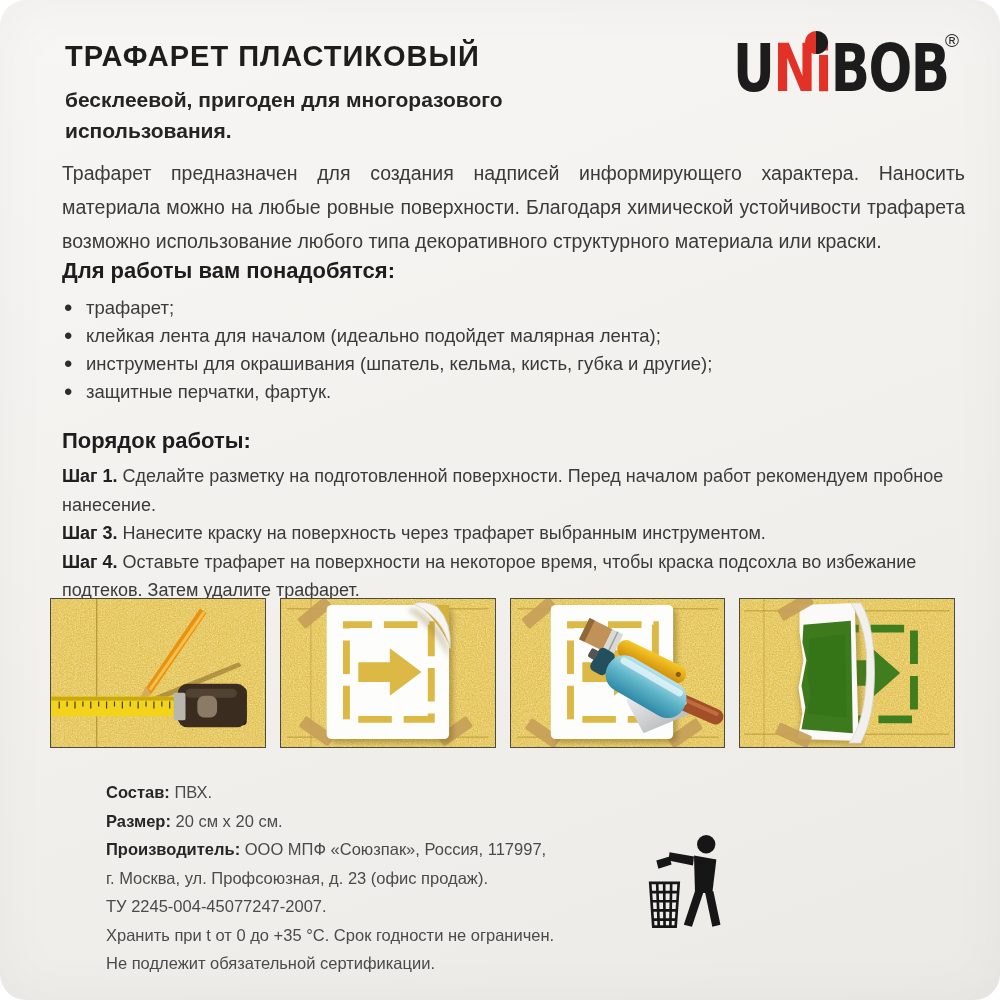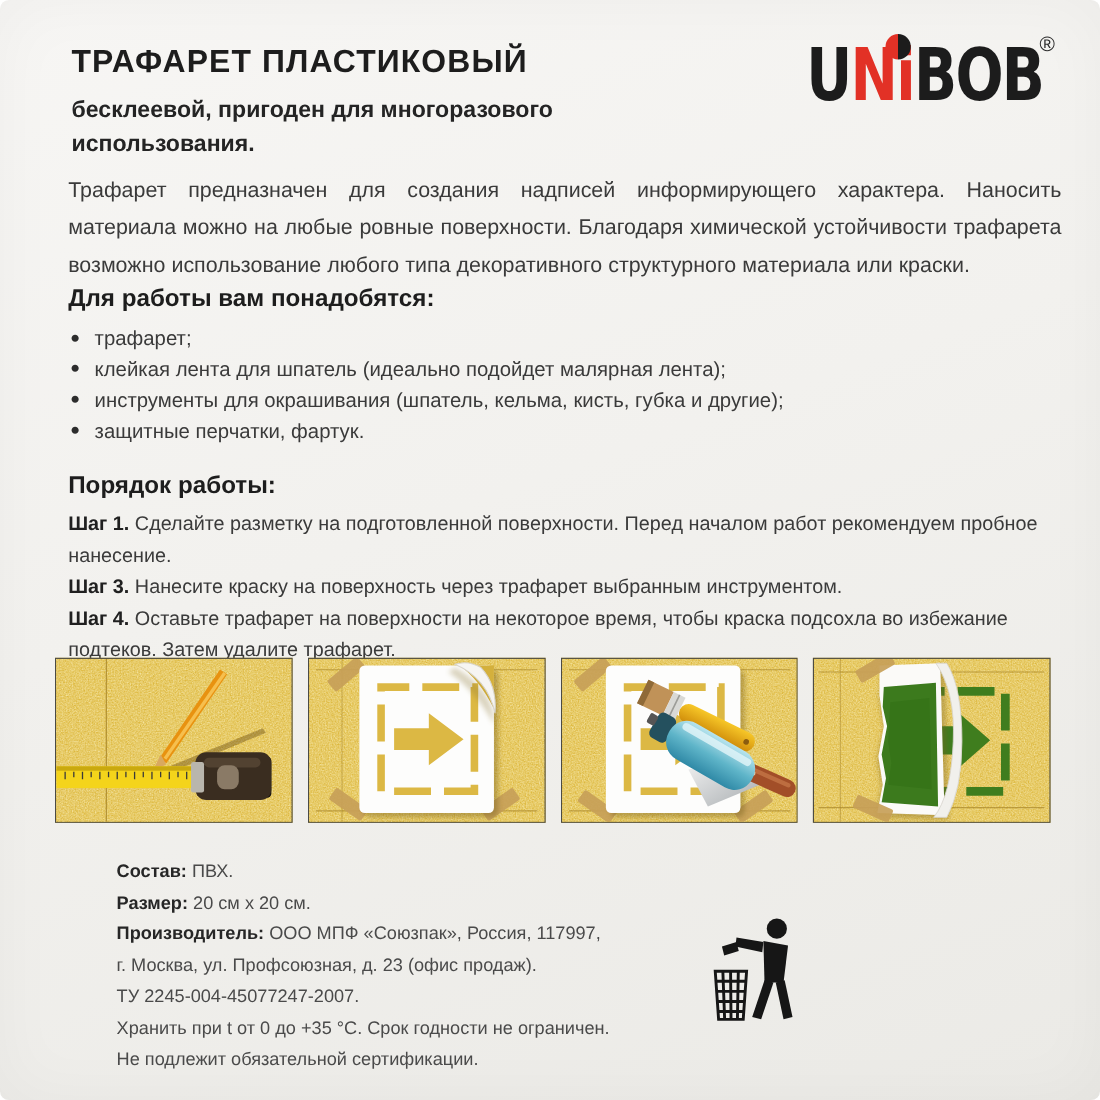--- a/index.html
+++ b/index.html
@@ -1,19 +1,19 @@
 <!DOCTYPE html>
 <html><head>
 <meta charset="utf-8">
 <style>
   * { margin:0; padding:0; box-sizing:border-box; }
   html,body { background:#ffffff; width:1000px; height:1000px; font-family:"Liberation Sans","DejaVu Sans",sans-serif; }
   .sheet {
     position:relative; width:1000px; height:1000px; overflow:hidden;
-    border-radius:8px;
+    border-radius:26px;
     background:linear-gradient(160deg,#f7f6f4 0%,#f2f1ee 40%,#edecd e 100%);
     background:linear-gradient(160deg,#f7f6f4 0%,#f2f1ee 45%,#ebeae6 100%);
     box-shadow:inset 0 0 60px rgba(0,0,0,0.035);
   }
   
   .title-block { position:absolute; left:65px; top:38px; width:560px; }
   .title { font-size:29px; font-weight:bold; color:#1d1d1d; letter-spacing:1px; line-height:1.3; }
   .subtitle { margin-top:8px; font-size:21px; font-weight:bold; color:#242424; line-height:1.5; width:545px; }
   .logo { position:absolute; left:733px; top:36px; width:240px; height:88px; }
   .logo-text { position:relative; font-family:"DejaVu Sans",sans-serif; font-weight:bold; font-size:66px; line-height:1; white-space:nowrap; transform:scaleX(.78); transform-origin:left top; letter-spacing:-2px; }
@@ -62,21 +62,21 @@
     <span class="logo-i-dot"></span>
     <span class="logo-reg">®</span>
   </div>
 
   <p class="intro">Трафарет предназначен для создания надписей информирующего характера. Наносить материала можно на любые ровные поверхности. Благодаря химической устойчивости трафарета возможно использование любого типа декоративного структурного материала или краски.</p>
 
   <div class="needs">
     <div class="sec-heading">Для работы вам понадобятся:</div>
     <ul>
       <li>трафарет;</li>
-      <li>клейкая лента для шпатель (идеально подойдет малярная лента);</li>
+      <li>клейкая лента для началом (идеально подойдет малярная лента);</li>
       <li>инструменты для окрашивания (шпатель, кельма, кисть, губка и другие);</li>
       <li>защитные перчатки, фартук.</li>
     </ul>
   </div>
 
   <div class="procedure">
     <div class="sec-heading">Порядок работы:</div>
     <div class="steps">
       <p><span class="step-label">Шаг 1.</span><span> Сделайте разметку на подготовленной поверхности. Перед началом работ рекомендуем пробное нанесение.</span></p>
       <p><span class="step-label">Шаг 3.</span><span> Нанесите краску на поверхность через трафарет выбранным инструментом.</span></p>

